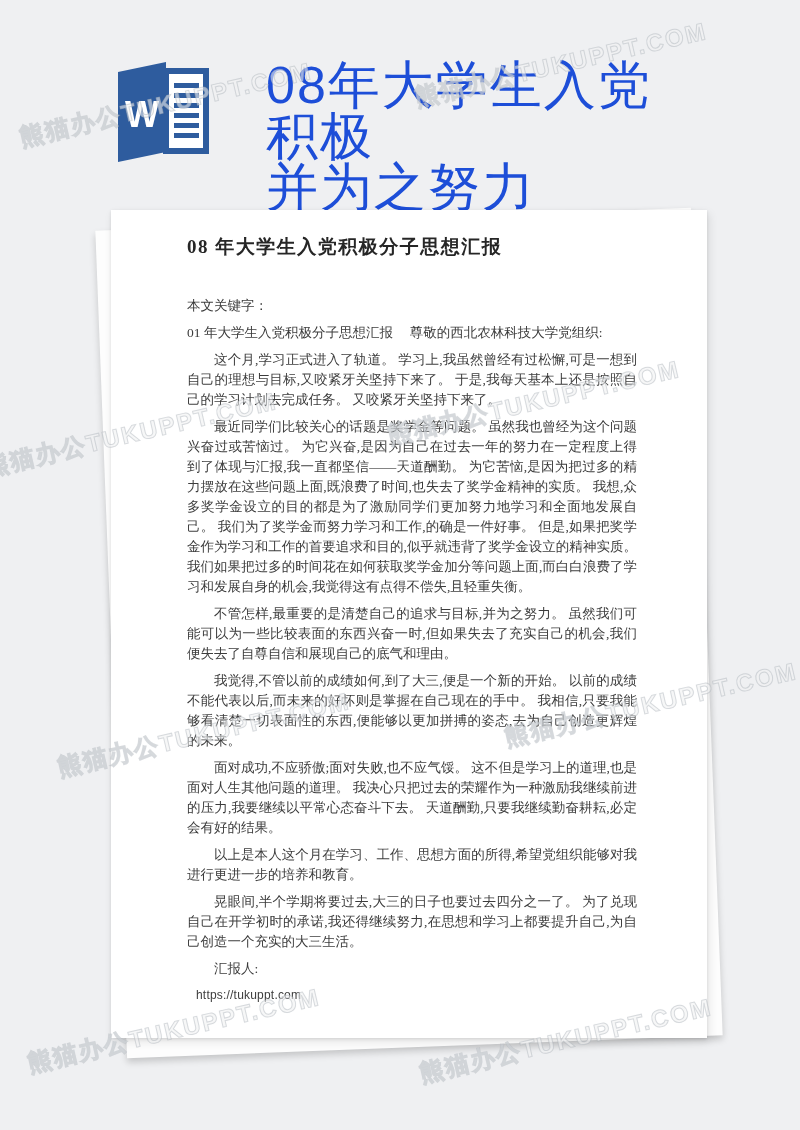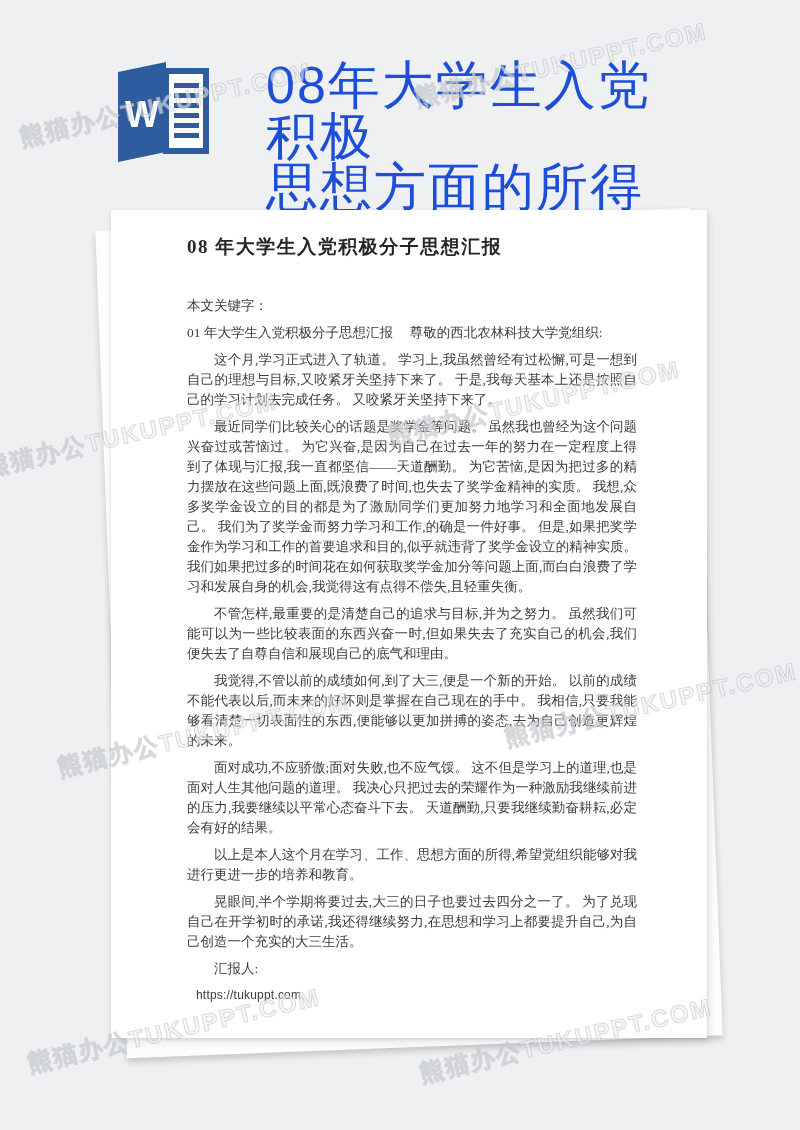--- a/index.html
+++ b/index.html
@@ -97,21 +97,21 @@
       <rect x="56" y="45" width="25" height="5"></rect>
       <rect x="56" y="55" width="25" height="5"></rect>
       <rect x="56" y="65" width="25" height="5"></rect>
       <rect x="56" y="75" width="25" height="5"></rect>
     </g>
     <polygon points="0,14 48,4 48,94 0,104" fill="#2e5c9e"></polygon>
     <text x="24" y="69" text-anchor="middle" font-size="36" font-weight="bold" fill="#ffffff" font-family="Liberation Sans, DejaVu Sans, sans-serif">W</text>
   </svg>
   <div class="header-title">
     <span>08年大学生入党积极</span>
-    <span>思想方面的所得</span>
+    <span>并为之努力</span>
   </div>
 </div>
 
 <div class="page-back"></div>
 
 <div class="page">
   <div class="page-inner">
     <h1 class="doc-title">08 年大学生入党积极分子思想汇报</h1>
     <p>本文关键字：</p>
     <p>01 年大学生入党积极分子思想汇报　 尊敬的西北农林科技大学党组织:</p>

